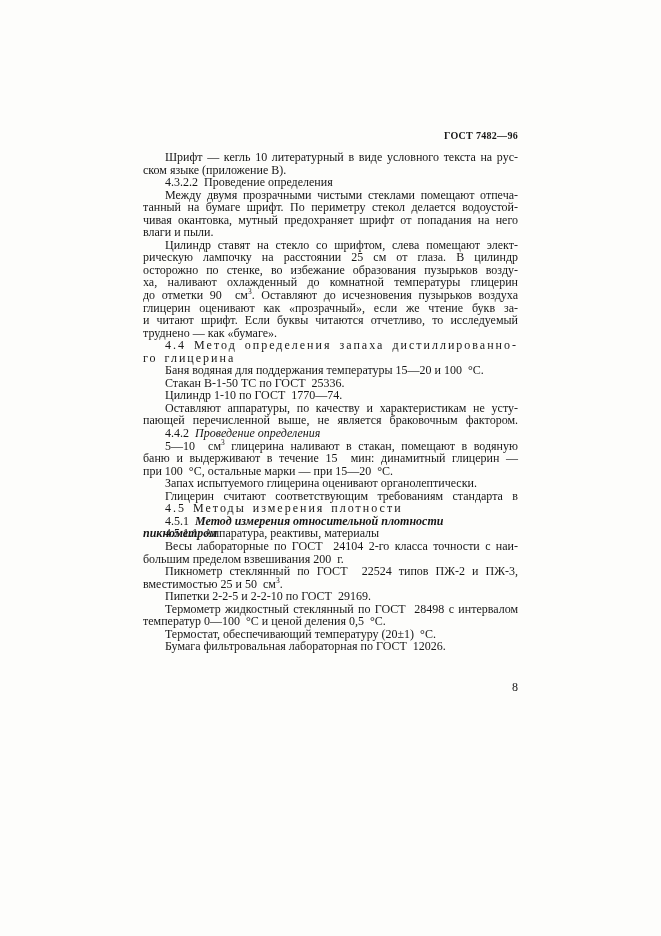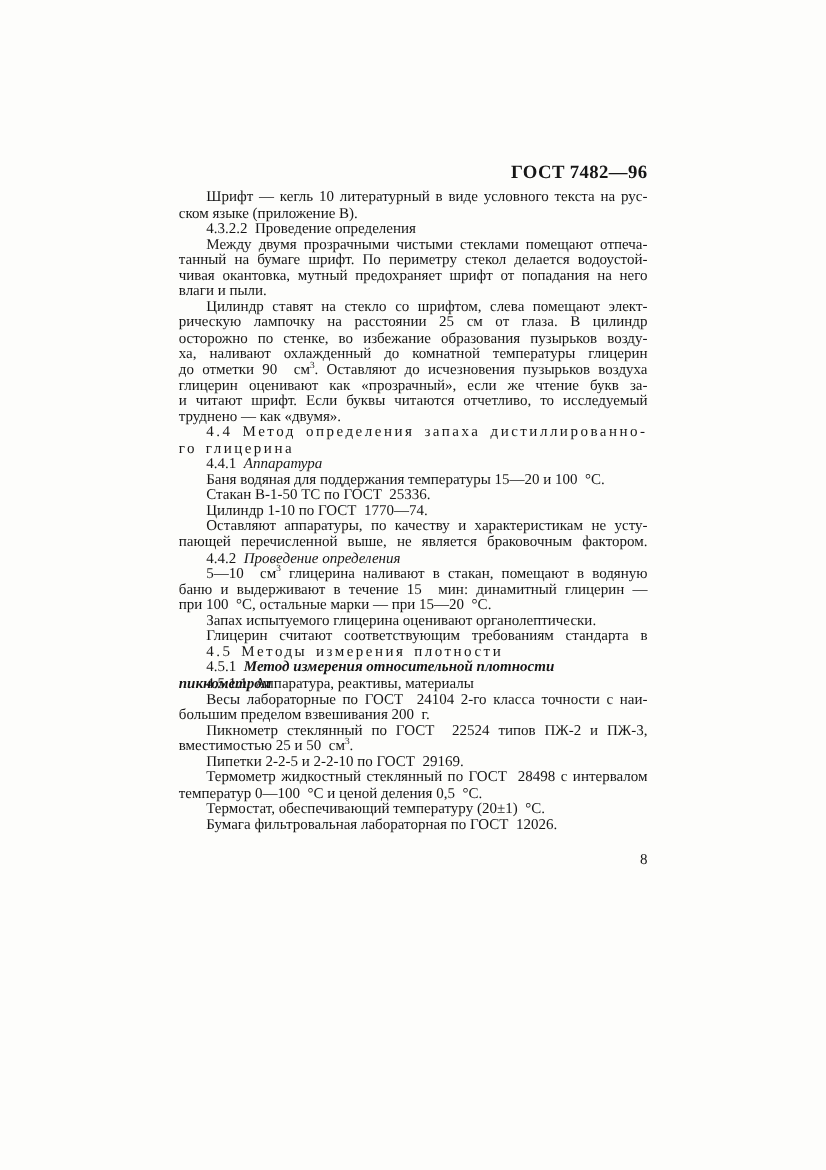--- a/index.html
+++ b/index.html
@@ -8,21 +8,21 @@
     background:#ffffff;
     font-family:"Liberation Serif","DejaVu Serif",serif;
     color:#161616;
   }
   .page{
     position:relative;width:661px;height:936px;
     background:#fdfdfb;overflow:hidden;
   }
   .doc-code{
     position:absolute;top:130px;left:143px;width:375px;
-    text-align:right;font-weight:700;font-size:15px;letter-spacing:.3px;
+    text-align:right;font-weight:700;font-size:10px;letter-spacing:.3px;
   }
   .lines{
     position:absolute;top:151px;left:143px;width:375px;
   }
   .ln{
     font-size:12px;line-height:12.55px;height:12.55px;
     overflow:visible;white-space:normal;
   }
   .ind{text-indent:22px;}
   .j{text-align:justify;text-align-last:justify;}
@@ -49,24 +49,23 @@
       <div class="ln j"><span>танный на бумаге шрифт. По периметру стекол делается водоустой-</span></div>
       <div class="ln j"><span>чивая окантовка, мутный предохраняет шрифт от попадания на него</span></div>
       <div class="ln"><span>влаги и пыли.</span></div>
       <div class="ln ind j"><span>Цилиндр ставят на стекло со шрифтом, слева помещают элект-</span></div>
       <div class="ln j"><span>рическую лампочку на расстоянии 25 см от глаза. В цилиндр</span></div>
       <div class="ln j"><span>осторожно по стенке, во избежание образования пузырьков возду-</span></div>
       <div class="ln j"><span>ха, наливают охлажденный до комнатной температуры глицерин</span></div>
       <div class="ln j"><span>до отметки 90&nbsp; см</span><sup>3</sup><span>. Оставляют до исчезновения пузырьков воздуха</span></div>
       <div class="ln j"><span>глицерин оценивают как «прозрачный», если же чтение букв за-</span></div>
       <div class="ln j"><span>и читают шрифт. Если буквы читаются отчетливо, то исследуемый</span></div>
-      <div class="ln"><span>труднено — как «двумя».</span></div>
+      <div class="ln"><span>труднено — как «бумаге».</span></div>
       <div class="ln ind j sp"><span>4.4 Метод определения запаха дистиллированно-</span></div>
       <div class="ln sp"><span>го глицерина</span></div>
-      <div class="ln ind"><span>4.4.1&nbsp; </span><span class="it">Аппаратура</span></div>
       <div class="ln ind"><span>Баня водяная для поддержания температуры 15—20 и 100&nbsp; °С.</span></div>
       <div class="ln ind"><span>Стакан В-1-50 ТС по ГОСТ&nbsp; 25336.</span></div>
       <div class="ln ind"><span>Цилиндр 1-10 по ГОСТ&nbsp; 1770—74.</span></div>
       <div class="ln ind j"><span>Оставляют аппаратуры, по качеству и характеристикам не усту-</span></div>
       <div class="ln j"><span>пающей перечисленной выше, не является браковочным фактором.</span></div>
       <div class="ln ind"><span>4.4.2&nbsp; </span><span class="it">Проведение определения</span></div>
       <div class="ln ind j"><span>5—10&nbsp; см</span><sup>3</sup><span> глицерина наливают в стакан, помещают в водяную</span></div>
       <div class="ln j"><span>баню и выдерживают в течение 15&nbsp; мин: динамитный глицерин —</span></div>
       <div class="ln"><span>при 100&nbsp; °С, остальные марки — при 15—20&nbsp; °С.</span></div>
       <div class="ln ind"><span>Запах испытуемого глицерина оценивают органолептически.</span></div>

